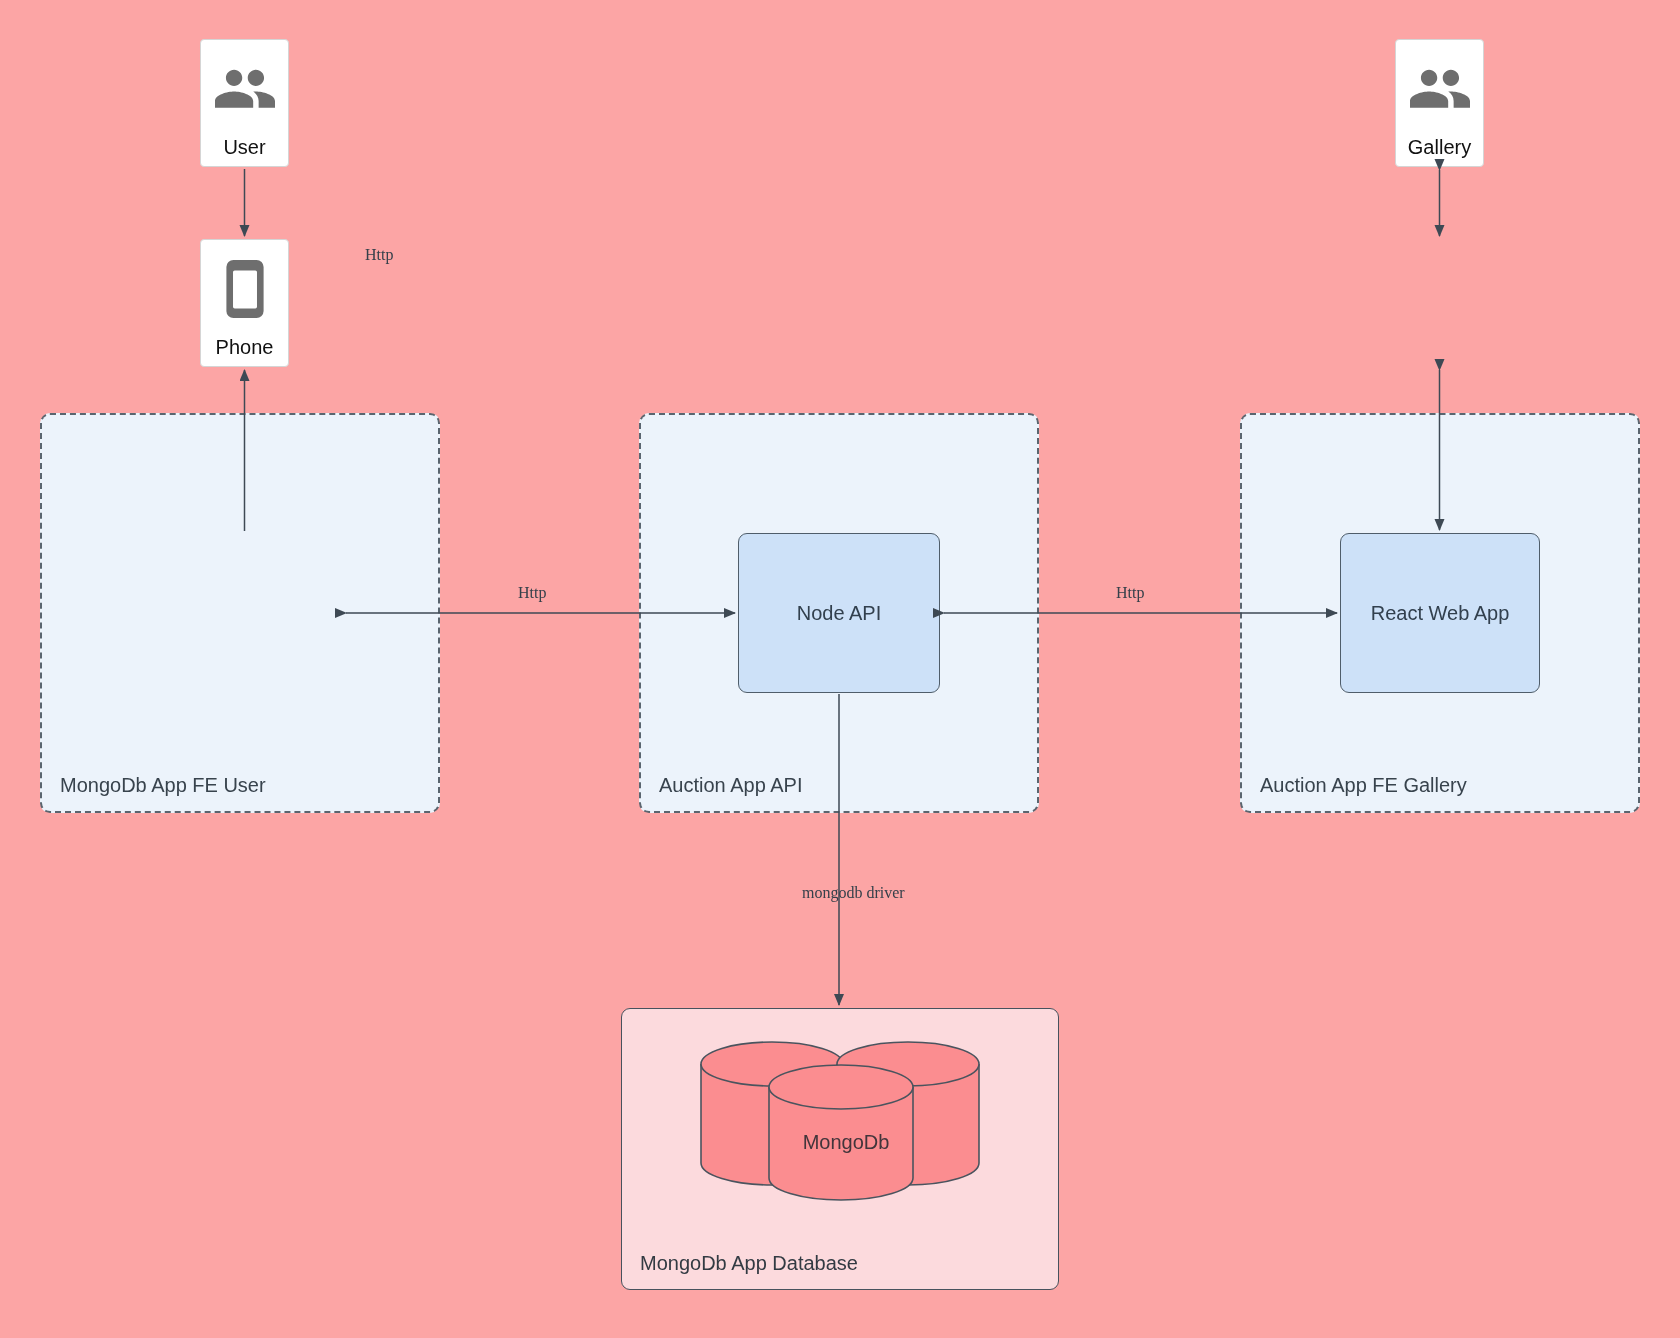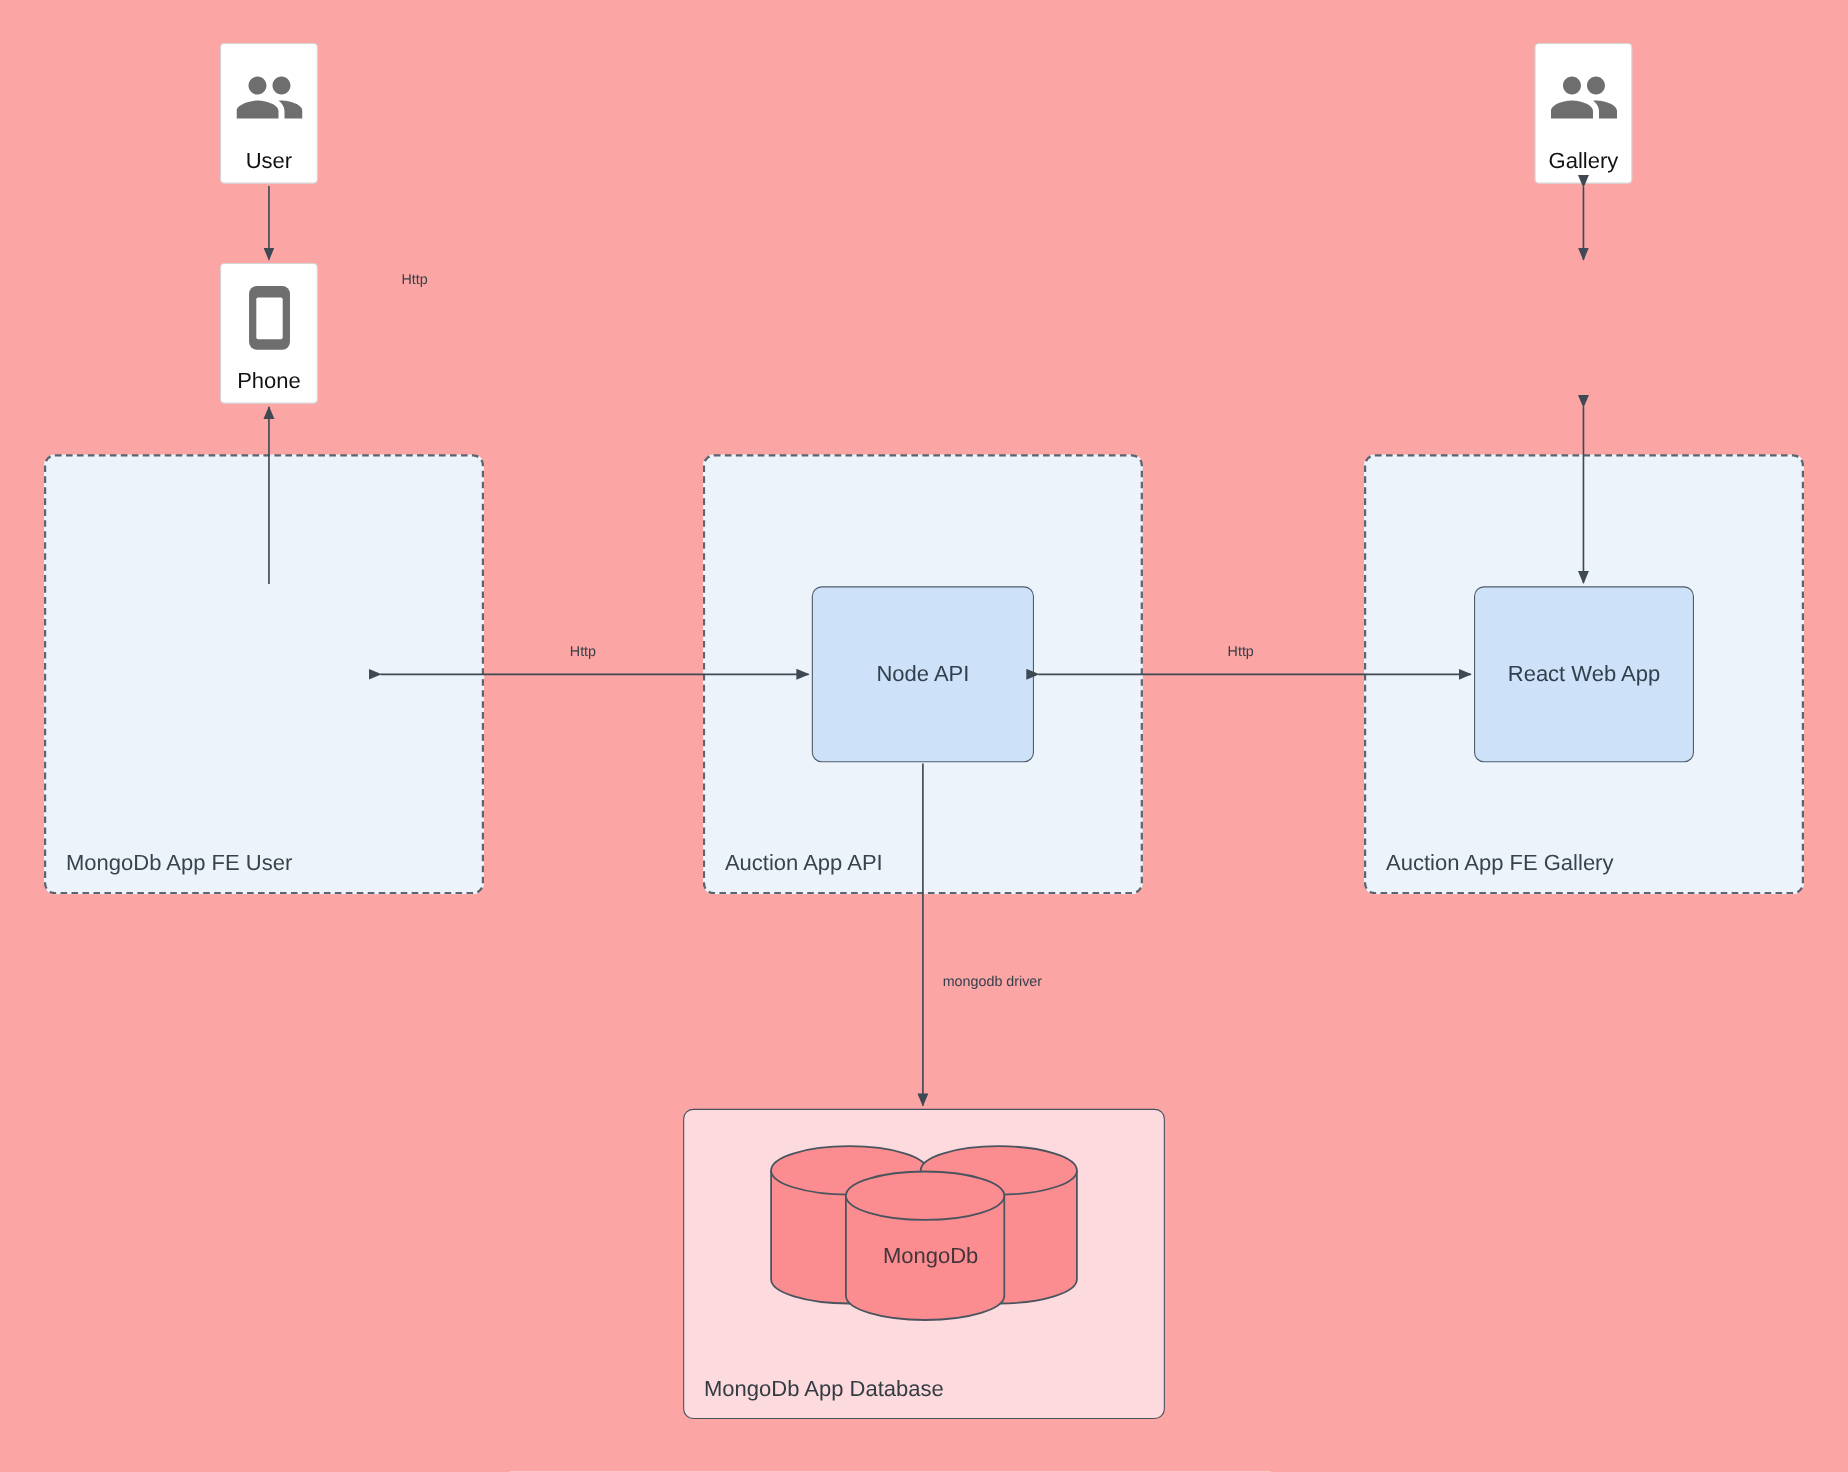--- a/index.html
+++ b/index.html
@@ -22,21 +22,21 @@
     border-radius:9px;display:flex;align-items:center;justify-content:center;text-align:center;
     box-sizing:border-box;padding:0 26px;z-index:2;}
   .node-box span{font-size:20px;color:#32404e;line-height:1.3;}
 
   
   .db-group{position:absolute;left:621px;top:1008px;width:438px;height:282px;background:#fcdadd;
     border:1.5px solid #47525d;border-radius:9px;box-sizing:border-box;z-index:1;}
   .db-group .group-label{color:#333b43;}
 
   
-  .edge-label{position:absolute;font-size:13px;color:#35404a;white-space:nowrap;z-index:4;}
+  .edge-label{position:absolute;font-size:16px;color:#35404a;white-space:nowrap;z-index:4;font-family:Liberation Serif, serif;}
 
   
   #connectors{position:absolute;left:0;top:0;width:1680px;height:1338px;z-index:3;pointer-events:none;}
 
   
   #db-art{position:absolute;left:695px;top:1032px;z-index:2;}
   .mongo-label{position:absolute;left:766px;top:1131px;width:160px;text-align:center;
     font-size:20px;color:#42353b;z-index:3;}
 </style>
 </head>
@@ -123,15 +123,15 @@
       <line x1="1439.5" y1="370" x2="1439.5" y2="530" marker-start="url(#arw)" marker-end="url(#arw)"></line>
       <line x1="346" y1="613" x2="735" y2="613" marker-start="url(#arw)" marker-end="url(#arw)"></line>
       <line x1="944" y1="613" x2="1337" y2="613" marker-start="url(#arw)" marker-end="url(#arw)"></line>
       <line x1="839" y1="694" x2="839" y2="1005" marker-end="url(#arw)"></line>
     </g>
   </svg>
 
   <div class="edge-label" style="left:365px;top:246px;">Http</div>
   <div class="edge-label" style="left:518px;top:584px;">Http</div>
   <div class="edge-label" style="left:1116px;top:584px;">Http</div>
-  <div class="edge-label" style="left:857px;top:884px;">mongodb driver</div>
+  <div class="edge-label" style="left:802px;top:884px;">mongodb driver</div>
 
 </div>
 
 </body></html>

